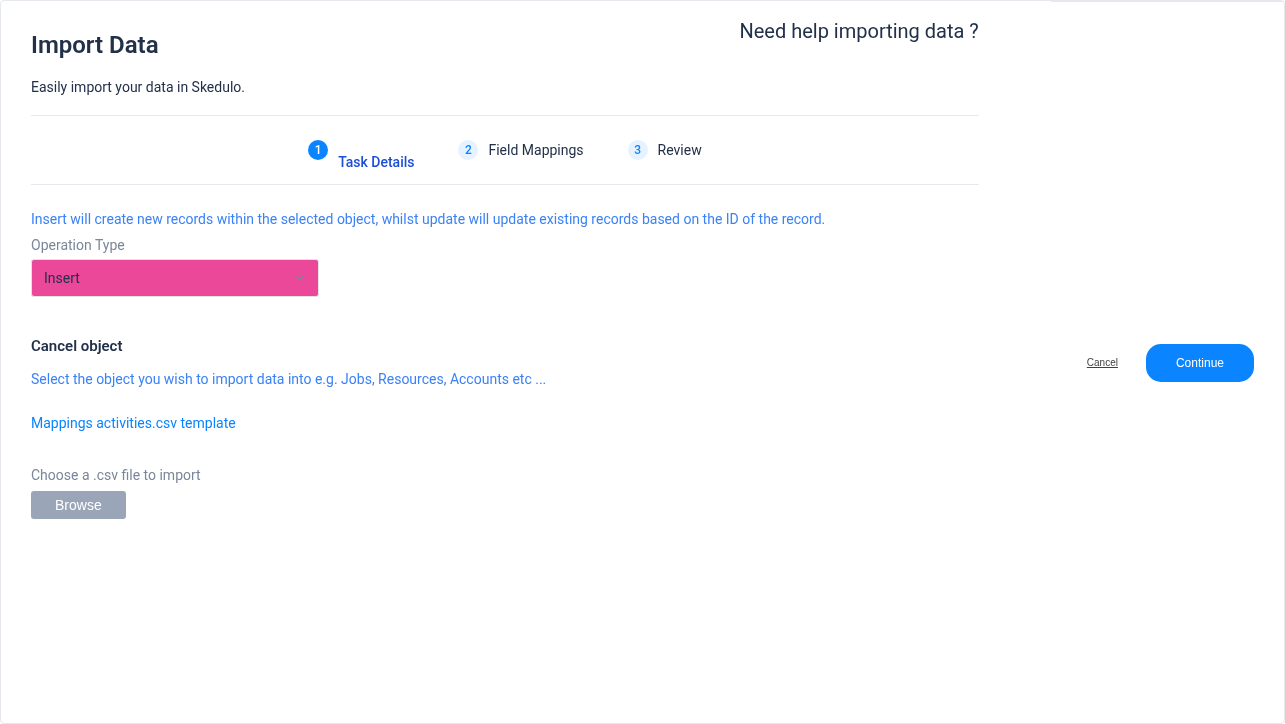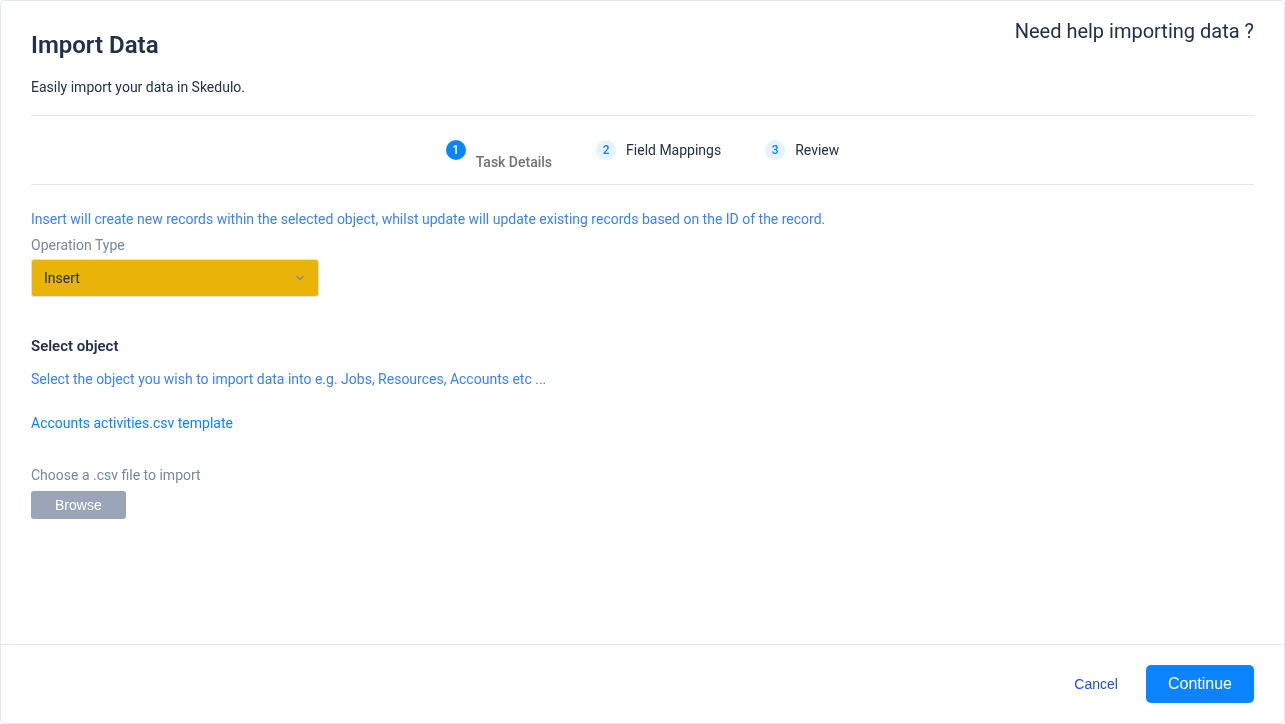--- a/index.html
+++ b/index.html
@@ -10,22 +10,23 @@
     background: #fff;
     color: #223049;
     font-size: 14px;
   }
   .container {
     width: 1285px;
     height: 724px;
     border: 1px solid #e5e8ed;
     border-radius: 4px;
     display: flex;
-    flex-direction: column;
+    flex-direction: row;
     position: relative;
+    gap: 42px;
   }
   .content {
     flex: 1;
     padding: 30px 30px 0 30px;
     overflow: hidden;
   }
   .header-row {
     display: flex;
     justify-content: space-between;
     align-items: flex-start;
@@ -74,21 +75,21 @@
   }
   .step-circle.active {
     background: #0a84ff;
     color: #fff;
   }
   .step-circle.inactive {
     background: #e6f2ff;
     color: #0a84ff;
   }
   .step-label.active {
-    color: #737373;
+    color: #1d4ed8;
     font-weight: 500;
     margin-top: 24px;
   }
   .step-label.inactive {
     color: #223049;
   }
   .section {
     margin-top: 26px;
   }
   .section-h {
@@ -109,21 +110,21 @@
   }
   .select-box {
     width: 288px;
     height: 38px;
     border: 1px solid #dfe3e8;
     border-radius: 3px;
     padding: 0 12px;
     display: flex;
     align-items: center;
     justify-content: space-between;
-    background: #eab308;
+    background: #ec4899;
     color: #223049;
     cursor: pointer;
   }
   .chevron-svg { display:block; }
   .download-link {
     color: #0a84ff;
     text-decoration: none;
     display: inline-block;
     margin-top: 18px;
     font-size: 14px;
@@ -166,33 +167,34 @@
     border-top: 1px solid #e5e8ed;
     padding: 20px 30px;
     display: flex;
     justify-content: flex-end;
     align-items: center;
     gap: 22px;
   }
   .cancel-btn {
     background: transparent;
     border: none;
-    color: #1d4ed8;
-    font-size: 14px;
+    color: #404040;
+    font-size: 10px;
     cursor: pointer;
     padding: 8px 6px;
+    text-decoration: underline;
   }
   .continue-btn {
     background: #0a84ff;
     color: #fff;
     border: none;
-    border-radius: 5px;
+    border-radius: 15px;
     height: 38px;
-    padding: 0 22px;
-    font-size: 16px;
+    padding: 0 30px;
+    font-size: 12px;
     font-weight: 500;
     cursor: pointer;
   }
 </style>
 </head>
 <body>
 
 <div class="container">
   <div class="content">
 
@@ -225,23 +227,23 @@
         <span>Insert</span>
         <span>
           <svg class="chevron-svg" width="12" height="12" viewBox="0 0 24 24" fill="none" stroke="#7a869a" stroke-width="2.5" stroke-linecap="round" stroke-linejoin="round">
               <polyline points="6 9 12 15 18 9"></polyline>
             </svg>
         </span>
       </div>
     </div>
 
     <div class="section" style="margin-top:40px;">
-      <h2 class="section-h">Select object</h2>
+      <h2 class="section-h">Cancel object</h2>
       <div class="section-desc">Select the object you wish to import data into e.g. Jobs, Resources, Accounts etc ...</div>
-      <a href="#" class="download-link">Accounts activities.csv template</a>
+      <a href="#" class="download-link">Mappings activities.csv template</a>
 
       <div class="field-label" style="margin-top:36px;">Choose a .csv file to import</div>
       <div class="file-row">
         <button class="browse-btn">Browse</button>
       </div>
     </div>
 
   </div>
 
   <div class="footer">

